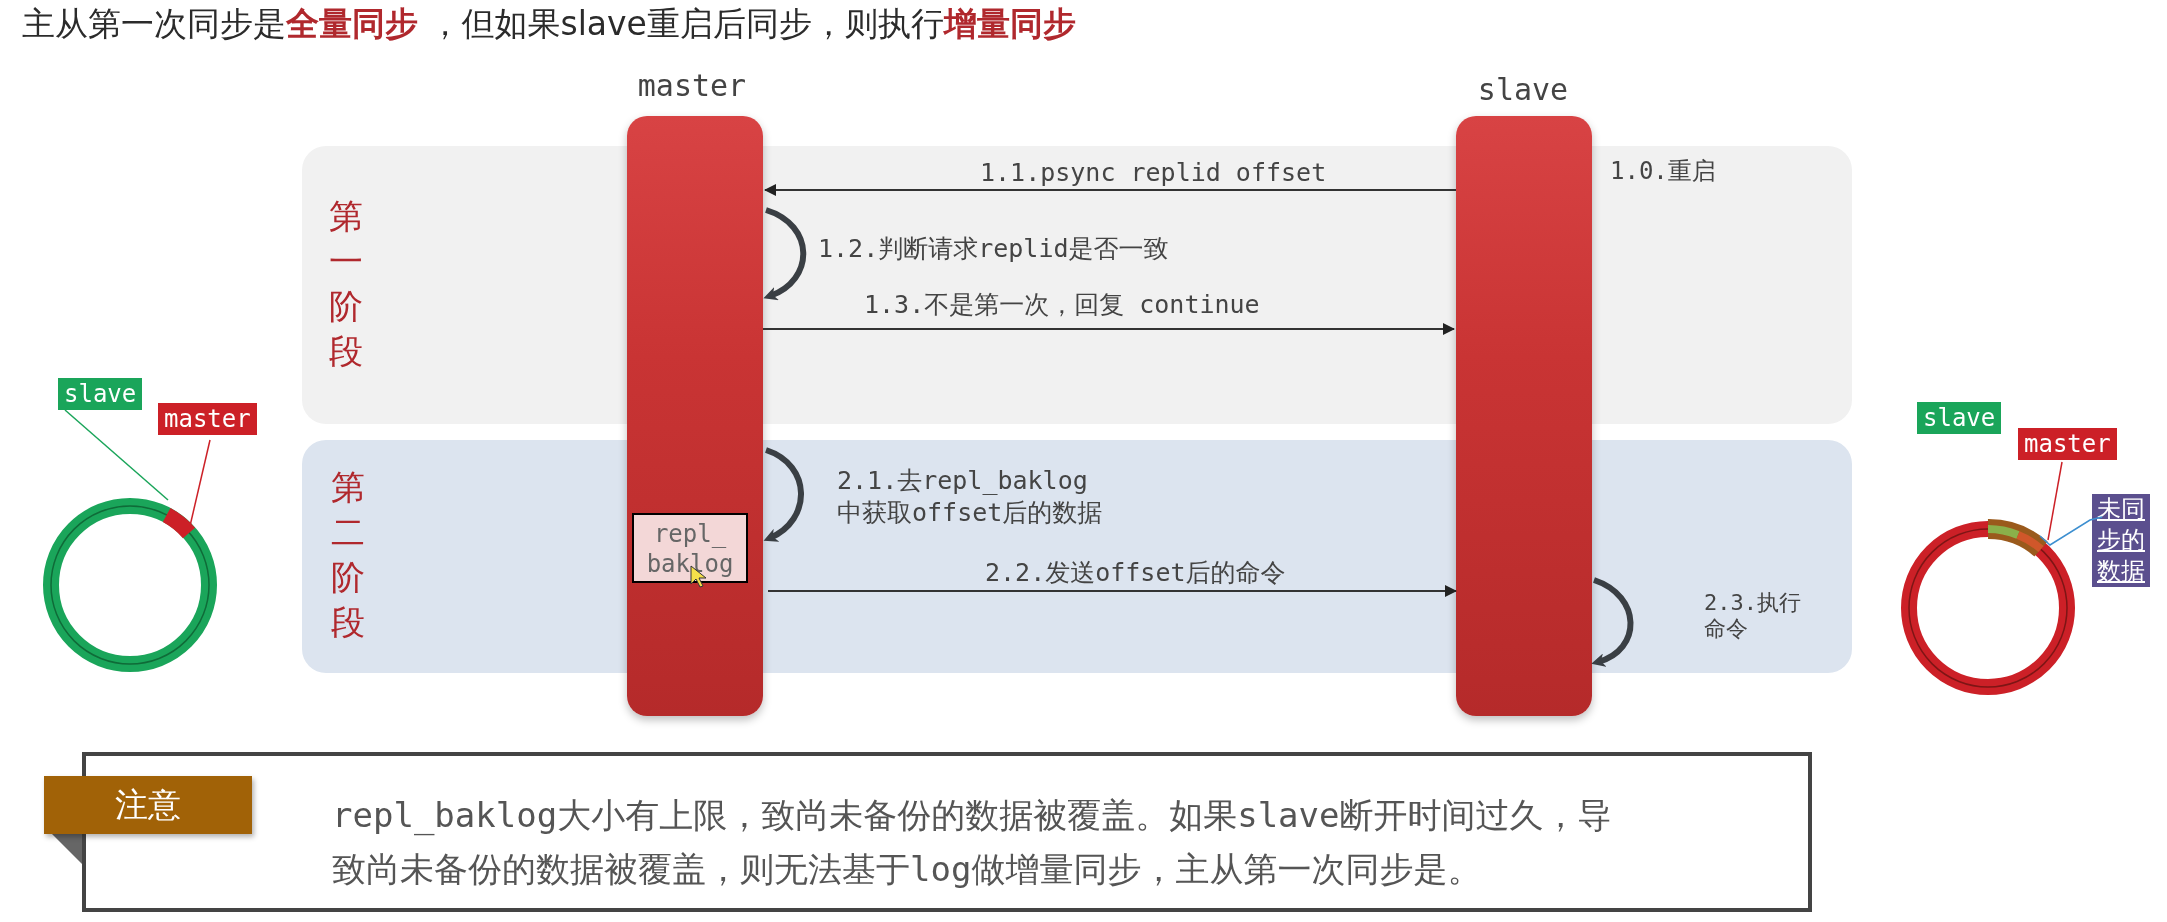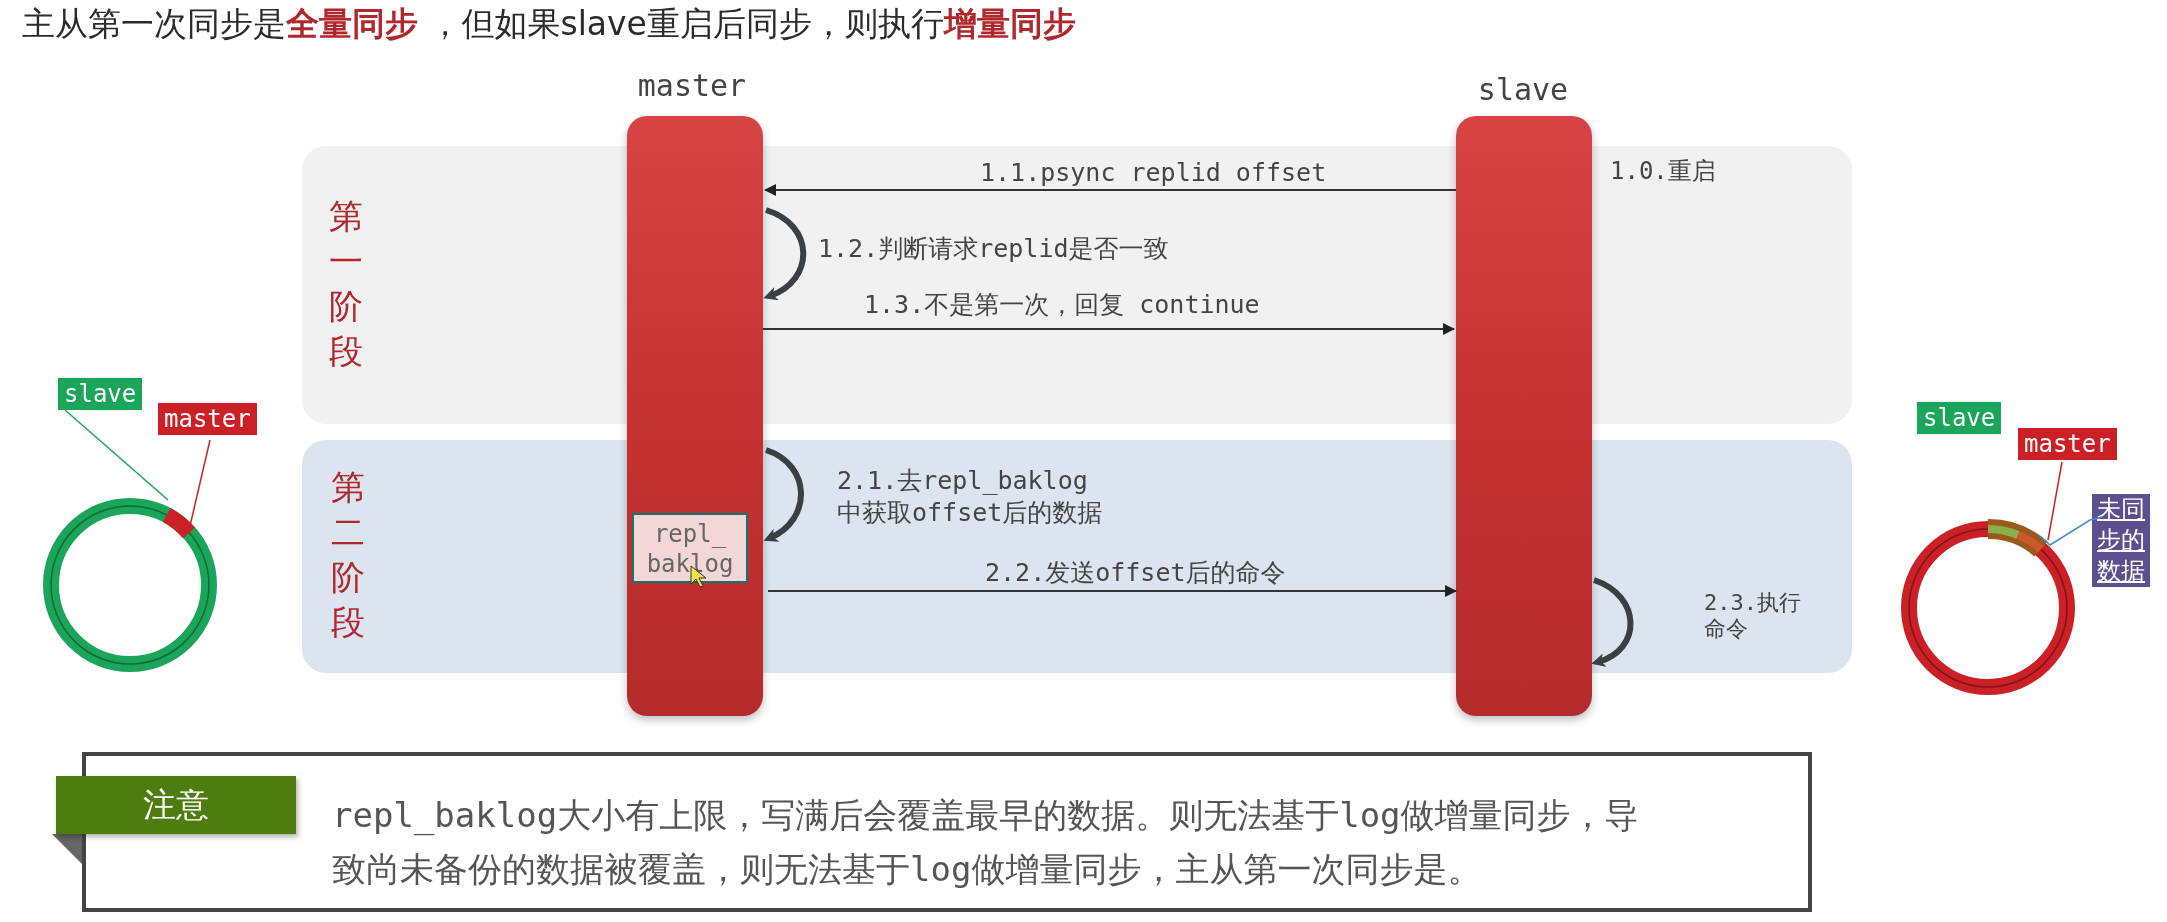--- a/index.html
+++ b/index.html
@@ -12,28 +12,28 @@
   .phase { border-radius:24px; }
   .phase1 { left:302px; top:146px; width:1550px; height:278px; background:#f1f1f1; }
   .phase2 { left:302px; top:440px; width:1550px; height:233px; background:#dce4ef; }
   .phase-label { color:#b0282d; font-size:34px; line-height:45px; width:40px; text-align:center; }
   .lifeline-name { font-size:30px; color:#444; text-align:center; width:140px; }
   .bar { width:136px; border-radius:20px;
          background:linear-gradient(180deg,#d84344 0%,#c93434 40%,#b52a2a 100%);
          box-shadow:0 4px 8px rgba(0,0,0,0.25); }
   .msg { font-size:25px; color:#444; white-space:nowrap; line-height:30px; }
   .note-box { left:82px; top:752px; width:1730px; height:160px; border:4px solid #444; background:#fff; box-sizing:border-box; }
-  .note-tab { left:56px; top:776px; width:240px; height:58px; background:#4d7c0f; color:#fff; font-size:33px; line-height:58px; text-align:center; box-shadow:2px 3px 5px rgba(0,0,0,0.3); }
+  .note-tab { left:44px; top:776px; width:208px; height:58px; background:#a16207; color:#fff; font-size:33px; line-height:58px; text-align:center; box-shadow:2px 3px 5px rgba(0,0,0,0.3); }
   .note-tab-fold { left:52px; top:834px; width:0; height:0; border-top:30px solid #666; border-left:30px solid transparent; }
   .note-text { left:332px; top:788px; width:1450px; font-size:34px; line-height:54px; color:#555; }
   .tag { font-size:24px; color:#fff; padding:0 6px; line-height:32px; }
   .tag-green { background:#1aa55a; }
   .tag-red { background:#cc2027; }
   .tag-purple { background:#5b4f8e; font-size:24px; line-height:31px; width:58px; text-align:center; color:#fff;text-decoration:underline; }
-  .baklog { left:632px; top:513px; width:116px; height:70px; background:#f3d7d7; border:2px solid #0f766e; box-sizing:border-box;
+  .baklog { left:632px; top:513px; width:116px; height:70px; background:#f3d7d7; border:2px solid #000000; box-sizing:border-box;
             font-size:24px; line-height:30px; text-align:center; color:#666; padding-top:4px; }
 </style>
 </head>
 <body>
 
 <div class="abs title">
   <span>主从第一次同步是</span><span class="hl">全量同步</span><span> ，但如果slave重启后同步，则执行</span><span class="hl">增量同步</span>
 </div>
 
 <div class="abs phase phase1"></div>
@@ -128,15 +128,15 @@
   <path d="M 98 89 A 79 79 0 0 1 128 95" fill="none" stroke="#8ab04a" stroke-width="8"></path>
   <path d="M 128 95 A 79 79 0 0 1 151 109" fill="none" stroke="#d0572a" stroke-width="8"></path>
   <line x1="172" y1="22" x2="158" y2="100" stroke="#cc2027" stroke-width="1.5"></line>
   <path d="M 150 96 L 160 105 L 200 80 L 212 77" fill="none" stroke="#3d8fd0" stroke-width="1.5"></path>
 </svg>
 
 <div class="abs note-box"></div>
 <div class="abs note-tab-fold"></div>
 <div class="abs note-tab">注意</div>
 <div class="abs note-text mono">
-  <div style="white-space:nowrap;">repl_baklog大小有上限，写满后会覆盖最早的数据。则无法基于log做增量同步，导</div>
+  <div style="white-space:nowrap;">repl_baklog大小有上限，致尚未备份的数据被覆盖。如果slave断开时间过久，导</div>
   <div style="white-space:nowrap;">致尚未备份的数据被覆盖，则无法基于log做增量同步，主从第一次同步是。</div>
 </div>
 
 </body></html>

